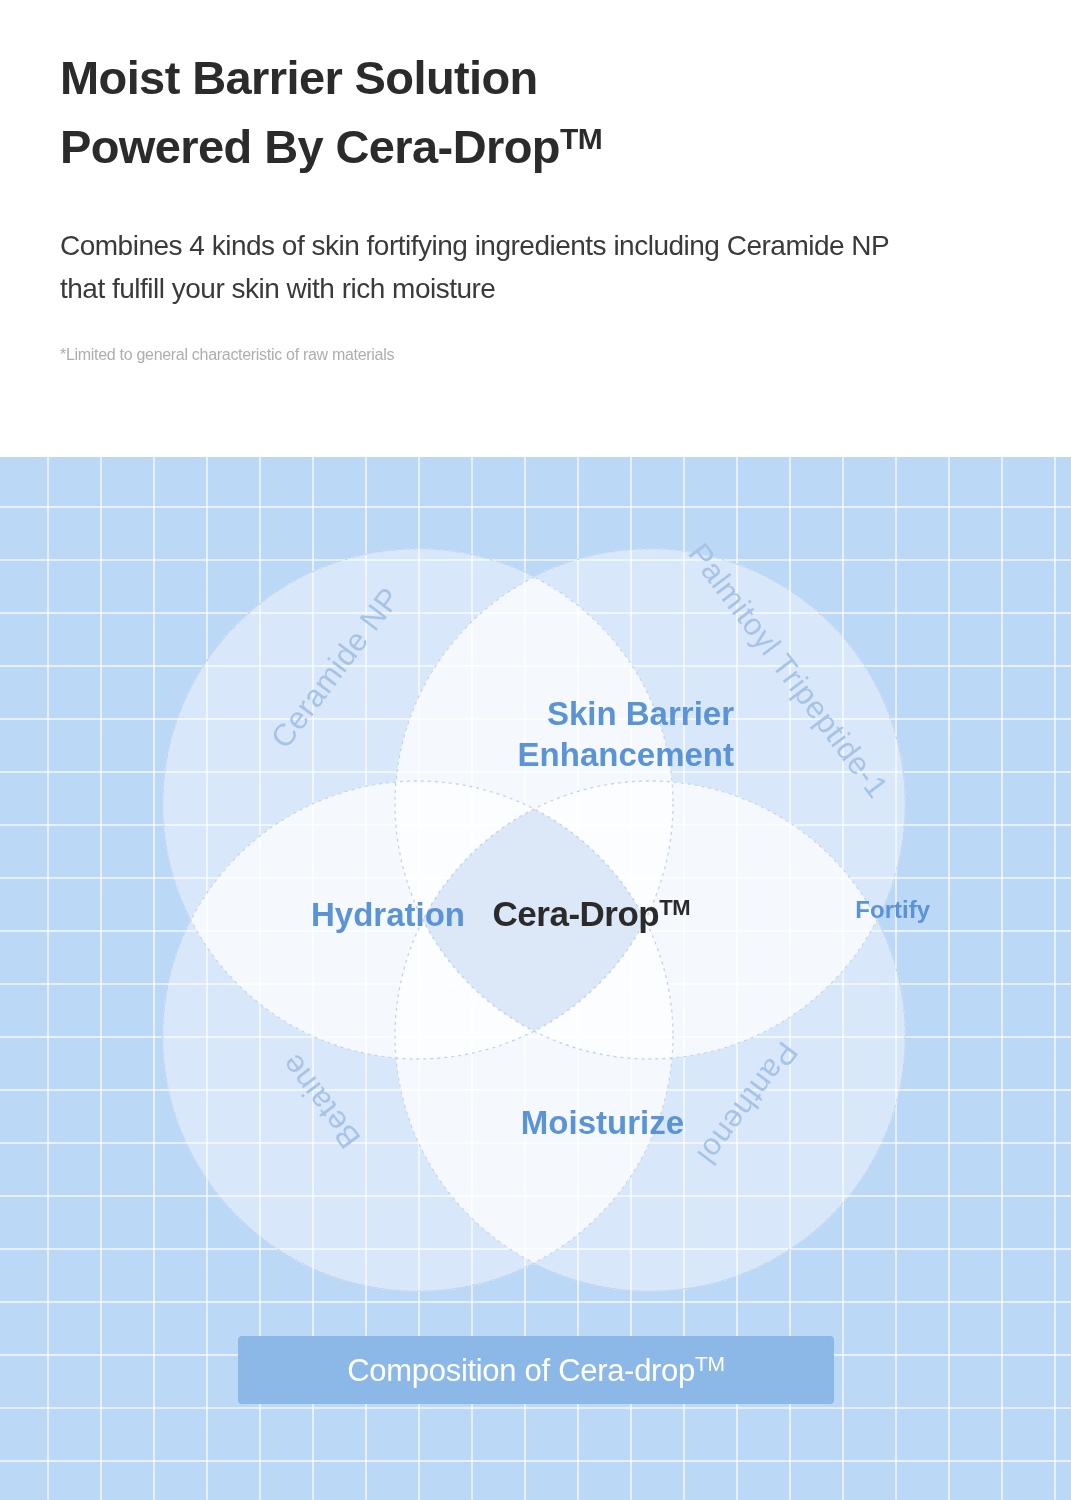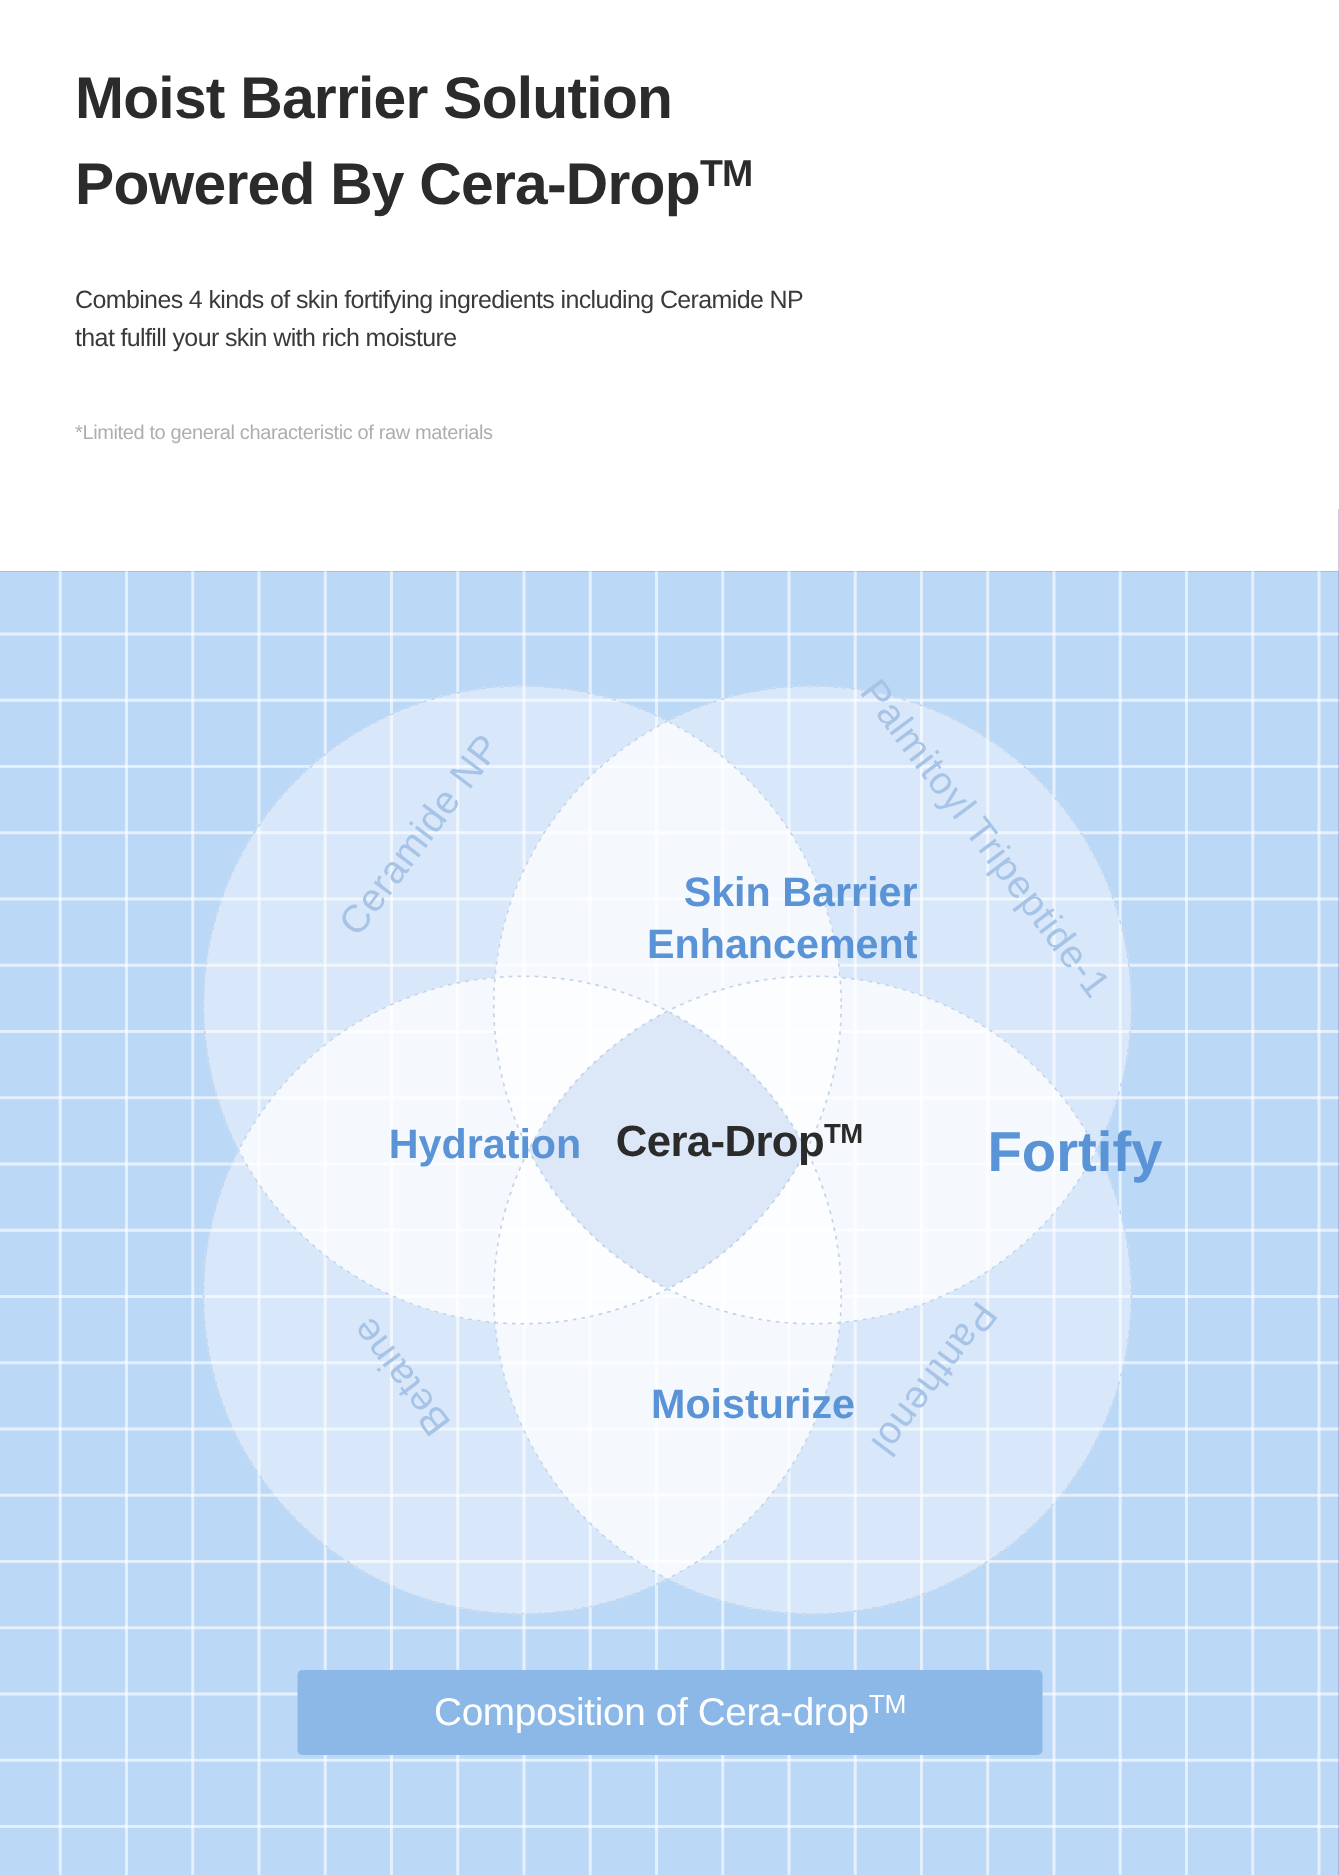--- a/index.html
+++ b/index.html
@@ -34,30 +34,30 @@
     font-weight: 700;
     line-height: 1.46;
     color: #2b2b2b;
     letter-spacing: -0.6px;
     white-space: pre-line;
   }
   .title .tm { font-size: 30px; vertical-align: 14px; }
 
   .subtitle {
     margin-top: 44px;
-    font-size: 20px;
+    font-size: 28px;
     font-weight: 400;
     line-height: 1.52;
     color: #3a3a3a;
     letter-spacing: -0.5px;
     white-space: pre-line;
   }
 
   .footnote {
-    margin-top: 52px;
+    margin-top: 36px;
     font-size: 16px;
     font-weight: 400;
     color: #aeaeae;
     letter-spacing: -0.3px;
   }
 
   
   .diagram {
     position: absolute;
     left: 0; top: 457px;
@@ -112,21 +112,21 @@
     left: 380px; top: 436px;
     width: 310px;
     font-size: 35px;
     color: #2b2b2b;
     letter-spacing: -0.5px;
   }
   .lbl-center .tm { font-size: 22px; vertical-align: 11px; }
   .lbl-right {
     left: 610px; top: 438px;
     width: 320px;
-    font-size: 45px;
+    font-size: 24px;
   }
   .lbl-bottom {
     left: 384px; top: 646px;
     width: 300px;
     font-size: 33px;
   }
 
   
   .ing {
     position: absolute;

